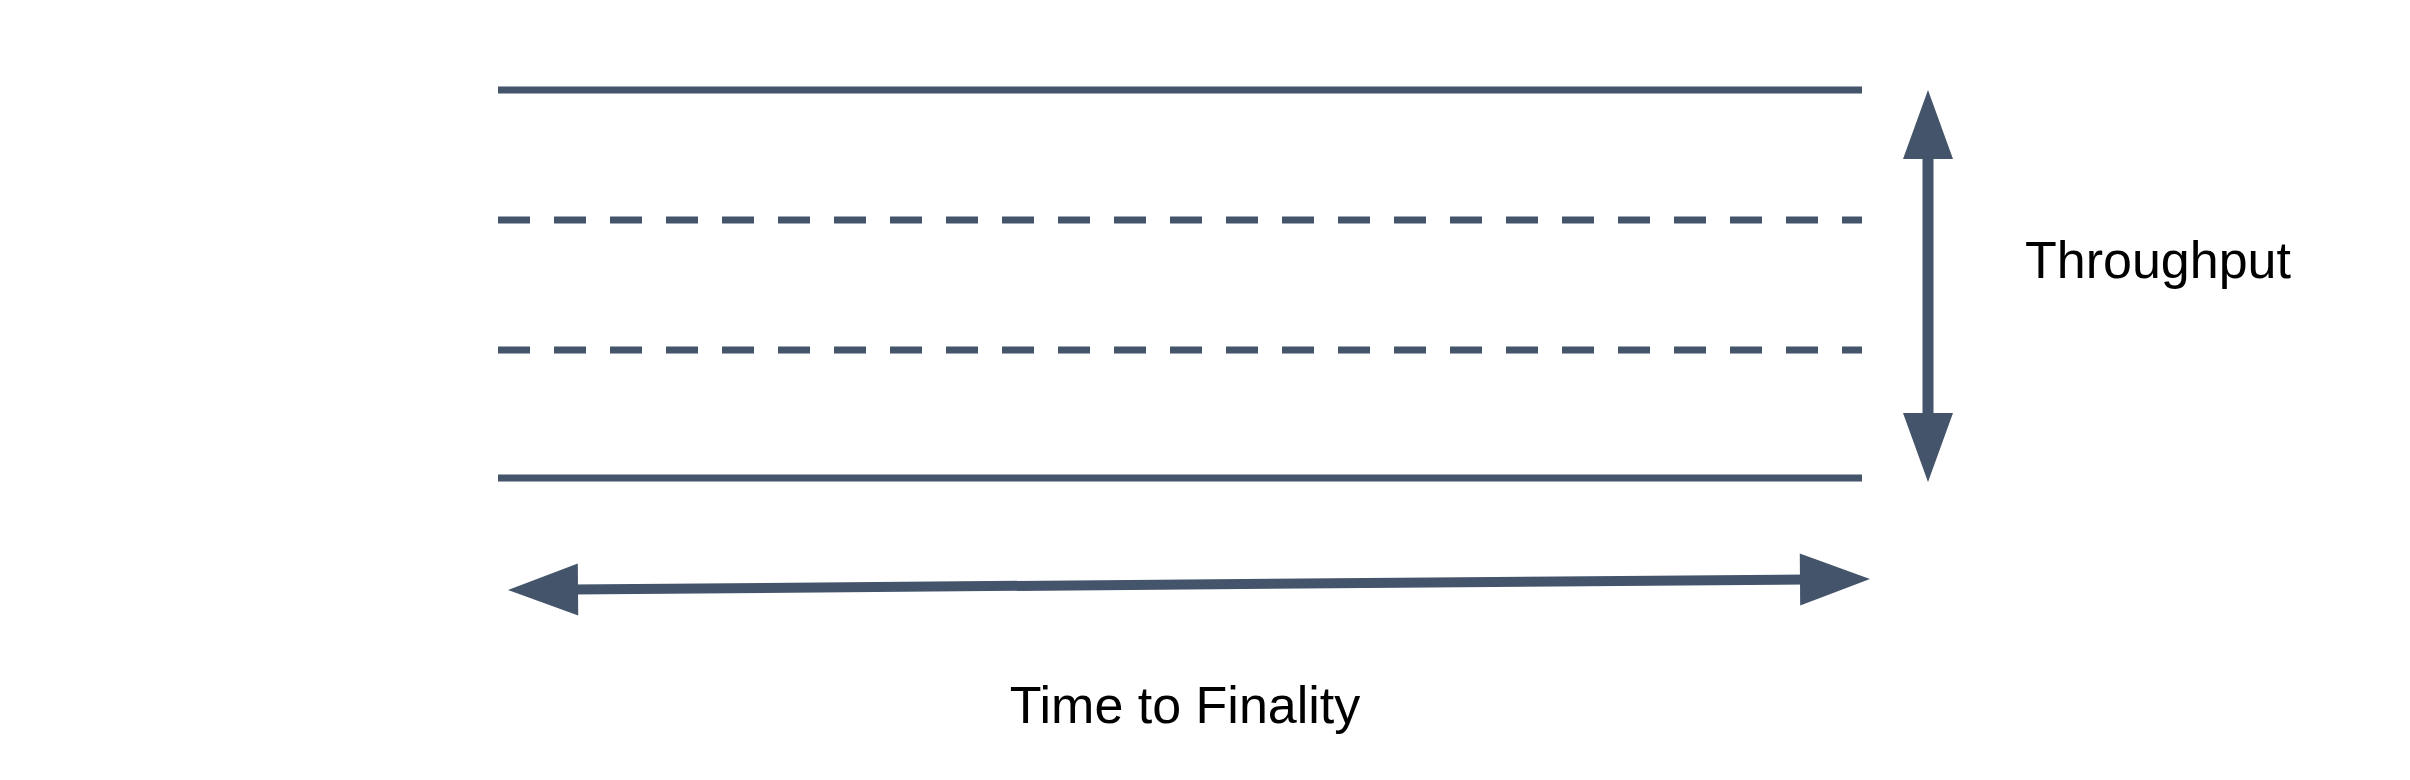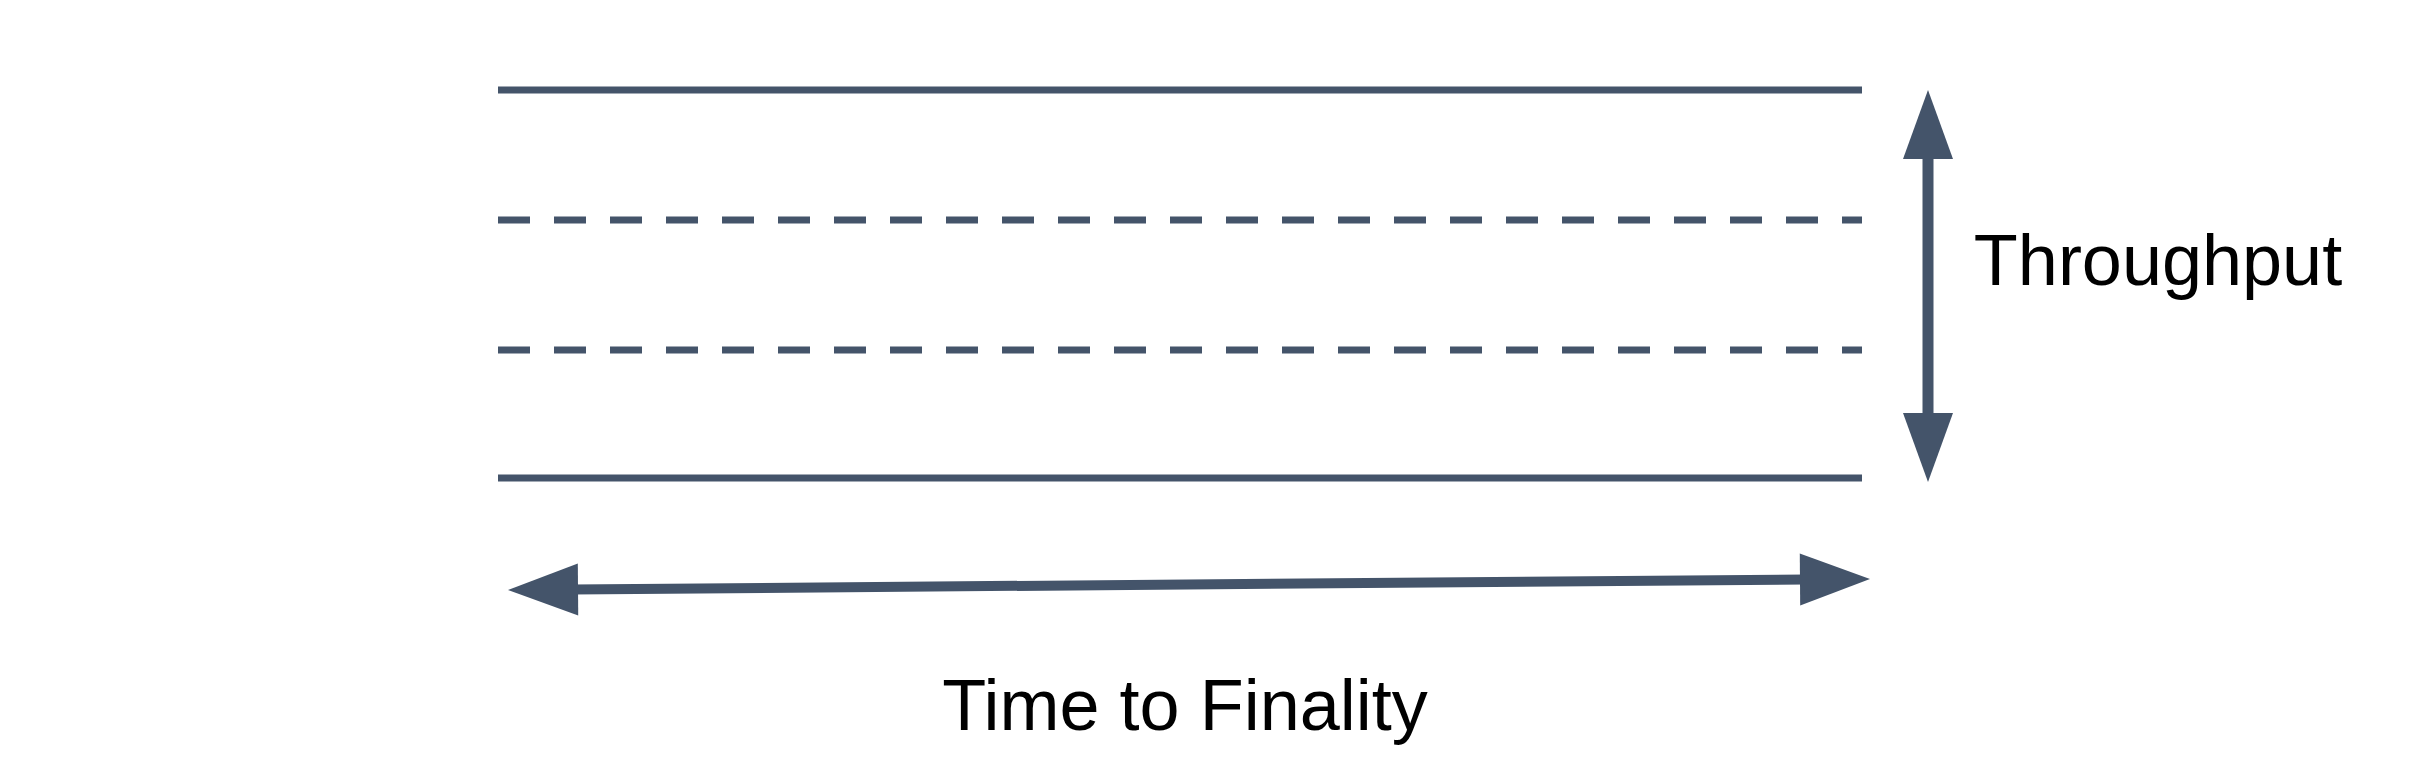--- a/index.html
+++ b/index.html
@@ -19,21 +19,21 @@
   }
   .diagram-svg {
     position: absolute;
     left: 0;
     top: 0;
     display: block;
   }
   .axis-label {
     position: absolute;
     transform: translate(-50%, -50%);
-    font-size: 72px;
+    font-size: 52px;
     line-height: 1.12;
     color: #000000;
     white-space: nowrap;
   }
   .label-throughput {
     left: 2158px;
     top: 260px;
   }
   .label-ttf {
     left: 1185px;

